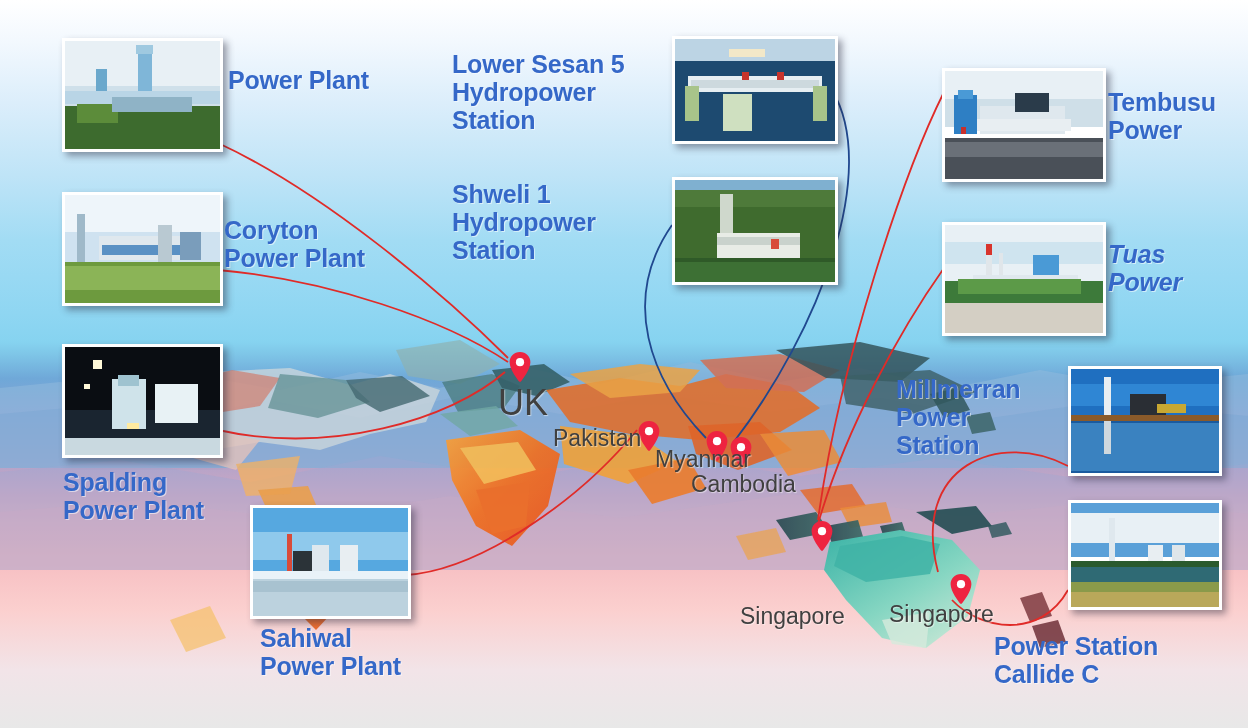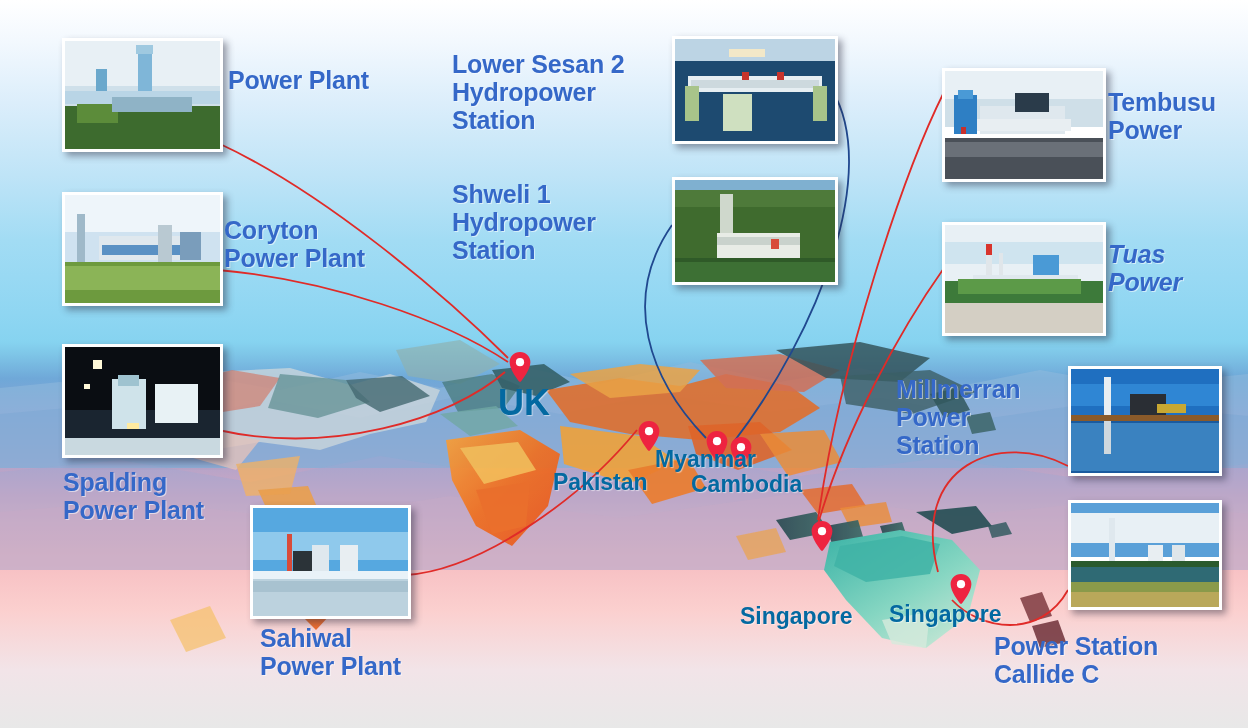--- a/index.html
+++ b/index.html
@@ -38,21 +38,21 @@
   
   .photo{position:absolute;background:#fff;padding:3px;
     box-shadow:4px 4px 7px rgba(40,40,60,.45);}
   .photo .inner{width:100%;height:100%;position:relative;overflow:hidden;}
   .photo .inner>i{position:absolute;display:block;}
 
   
   .plabel{position:absolute;color:#3568c8;font-weight:bold;font-size:25px;
     line-height:1.12;letter-spacing:-.2px;
     text-shadow:1px 1px 0 rgba(255,255,255,.55);}
-  .clabel{position:absolute;color:#0369a1;font-weight:bold;font-size:23px;
+  .clabel{position:absolute;color:#404040;font-weight:normal;font-size:23px;
     line-height:1;white-space:nowrap;
     text-shadow:1px 1px 1px rgba(255,255,255,.5);}
   .clabel.big{font-size:36px;}
 
   
   .pin{position:absolute;width:22px;height:30px;}
   .pin svg{display:block;width:100%;height:100%;}
 </style>
 </head>
 <body>
@@ -372,21 +372,21 @@
       </div>
       <div class="plabel" style="left: 63px; top: 468px;">
         <div>Spalding</div>
         <div>Power Plant</div>
       </div>
       <div class="plabel" style="left: 260px; top: 624px;">
         <div>Sahiwal</div>
         <div>Power Plant</div>
       </div>
       <div class="plabel" style="left: 452px; top: 50px;">
-        <div>Lower Sesan 2</div>
+        <div>Lower Sesan 5</div>
         <div>Hydropower</div>
         <div>Station</div>
       </div>
       <div class="plabel" style="left: 452px; top: 180px;">
         <div>Shweli 1</div>
         <div>Hydropower</div>
         <div>Station</div>
       </div>
       <div class="plabel" style="left: 1108px; top: 88px;">
         <div>Tembusu</div>
@@ -401,20 +401,20 @@
         <div>Power</div>
         <div>Station</div>
       </div>
       <div class="plabel" style="left: 994px; top: 632px;">
         <div>Power Station</div>
         <div>Callide C</div>
       </div>
     </div>
   <div id="clabels">
       <div class="clabel big" style="left: 498px; top: 385px;">UK</div>
-      <div class="clabel" style="left: 553px; top: 427px; margin-top: 44px;">Pakistan</div>
+      <div class="clabel" style="left: 553px; top: 427px;">Pakistan</div>
       <div class="clabel" style="left: 655px; top: 448px;">Myanmar</div>
       <div class="clabel" style="left: 691px; top: 473px;">Cambodia</div>
       <div class="clabel" style="left: 740px; top: 557px; margin-top: 48px;">Singapore</div>
       <div class="clabel" style="left: 889px; top: 603px;">Singapore</div>
     </div>
 
 </div>
 
 </body></html>

